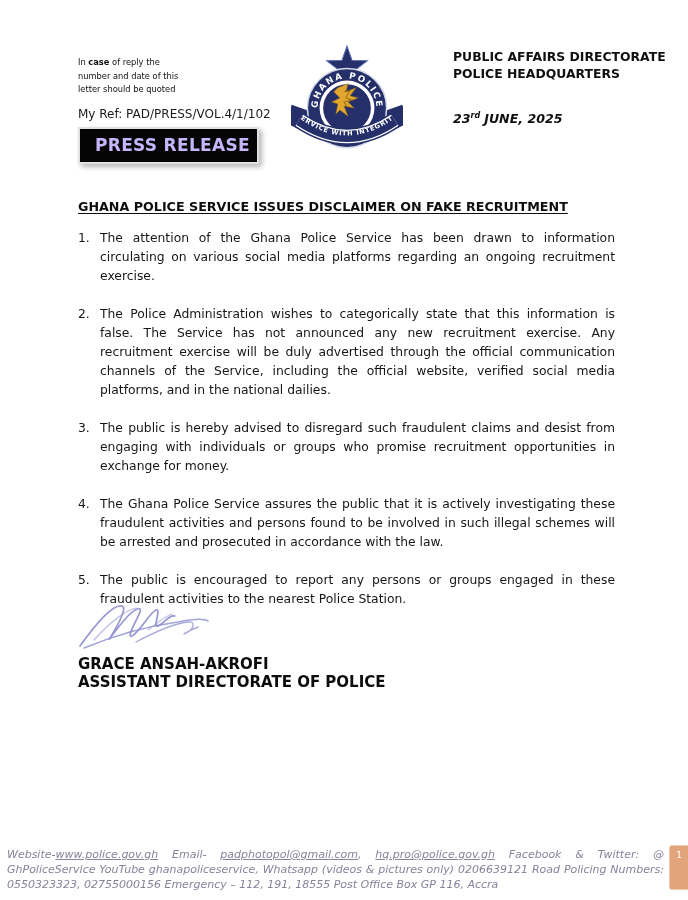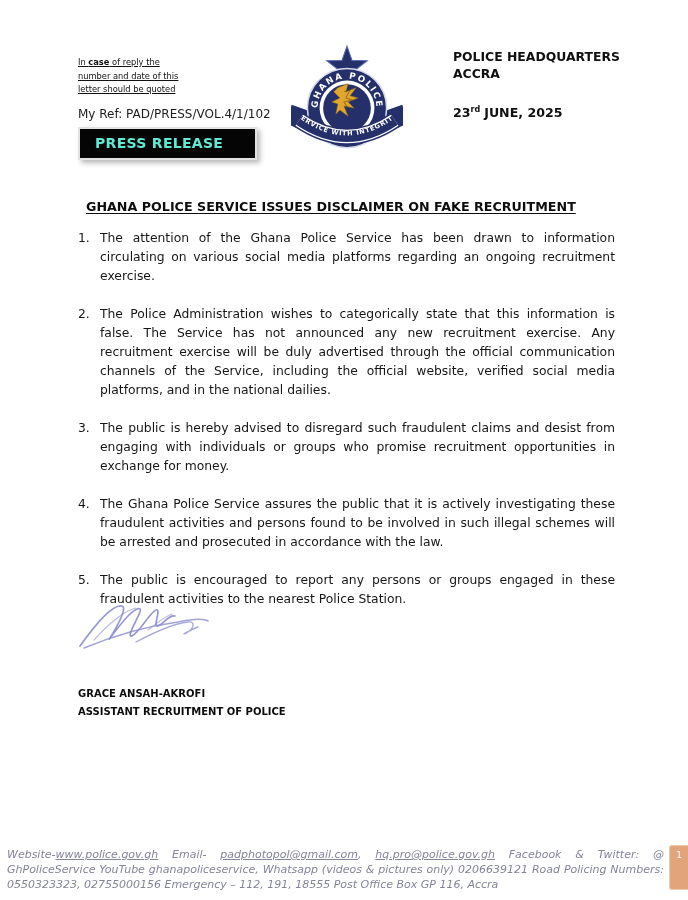--- a/index.html
+++ b/index.html
@@ -2,51 +2,51 @@
 <html><head>
 <meta charset="utf-8">
 <style>
   * { margin:0; padding:0; box-sizing:border-box; }
   html,body { width:688px; height:900px; background:#ffffff; }
   body { font-family:"DejaVu Sans", sans-serif; color:#1a1a1a; position:relative; overflow:hidden; }
   .page { position:absolute; inset:0; background:#ffffff; }
 
   
   .reply-note { position:absolute; left:78px; top:56px; width:118px; font-size:8.3px; line-height:13.5px; color:#111; }
-  .rn-line { display:block; text-decoration:underline; }
+  .rn-line { display:block; }
   .rn-line b { font-weight:bold; }
 
   .my-ref { position:absolute; left:78px; top:107px; font-size:12px; color:#1c1c1c; }
 
-  .press-box { position:absolute; left:78px; top:127px; background:#050505; color:#5eead4;
-    font-weight:bold; font-size:14px; letter-spacing:.3px; padding:6px 32px 7px 15px;
+  .press-box { position:absolute; left:78px; top:127px; background:#050505; color:#c4b5fd;
+    font-weight:bold; font-size:17px; letter-spacing:.3px; padding:6px 7px 7px 15px;
     border:2px solid #e2e2e2; box-shadow:3px 3px 5px rgba(0,0,0,.28); }
 
   
   .logo { position:absolute; left:291px; top:43px; width:112px; height:124px; }
 
   
   .hdr-right { position:absolute; left:453px; top:49px; font-weight:bold; font-size:12.4px; line-height:16.5px; color:#101010; }
-  .hdr-date { margin-top:20px; font-weight:bold; font-size:12.6px; }
+  .hdr-date { margin-top:26px; font-weight:bold; font-size:12.6px;font-style:italic; }
   .hdr-date sup { font-size:8px; vertical-align:super; }
   .hdr-date .rest { margin-left:4px; }
 
   
   .doc-title { position:absolute; left:78px; top:199px; width:540px; font-weight:bold;
-    font-size:12.7px; color:#0d0d0d; text-decoration:underline; text-underline-offset:2px;margin-left:8px; }
+    font-size:12.7px; color:#0d0d0d; text-decoration:underline; text-underline-offset:2px; }
 
   
   .content { position:absolute; left:78px; top:229px; width:537px; font-size:12.35px; line-height:19px; color:#161616; }
   .item { position:relative; padding-left:22px; text-align:justify; margin-bottom:19px; }
   .item .num { position:absolute; left:0; top:0; }
 
   
   .signature { position:absolute; left:74px; top:596px; width:180px; height:58px; }
 
-  .signatory { position:absolute; left:78px; top:656px; font-weight:bold; font-size:10px; line-height:17.5px; color:#0c0c0c;margin-top:29px; }
+  .signatory { position:absolute; left:78px; top:656px; font-weight:bold; font-size:15px; line-height:17.5px; color:#0c0c0c; }
   .signatory div { white-space:nowrap; }
 
   
   .footer { position:absolute; left:7px; top:847px; width:657px; font-style:italic;
     font-size:11px; line-height:15px; color:#84849b; text-align:justify; }
   .flink { text-decoration:underline; }
 
   .page-tab { position:absolute; right:0; top:845px; width:19px; height:45px;
     border-radius:3px 0 0 3px; color:#fff; font-size:9px; font-style:normal;
     text-align:center; padding-top:4px; border:1px solid #eec9ab; border-right:none; }
@@ -104,22 +104,22 @@
       <path d="M 8 76 Q 55 108 102 76" stroke="#25306b" stroke-width="16"></path>
       <path d="M 8 76 Q 55 108 102 76" stroke="#ffffff" stroke-width="13"></path>
       <path d="M 8 76 Q 55 108 102 76" stroke="#25306b" stroke-width="10.5"></path>
     </g>
     <text font-size="6.4" font-weight="bold" fill="#ffffff" letter-spacing="0.8" font-family="DejaVu Sans, sans-serif">
       <textPath href="#arcRibbon" startOffset="50%" text-anchor="middle">SERVICE WITH INTEGRITY</textPath>
     </text>
   </svg>
 
   <div class="hdr-right">
+    <div>PUBLIC AFFAIRS DIRECTORATE</div>
     <div>POLICE HEADQUARTERS</div>
-    <div>ACCRA</div>
     <div class="hdr-date">
       <span>23</span><sup>rd</sup><span class="rest">JUNE, 2025</span>
     </div>
   </div>
 
   <div class="doc-title">GHANA POLICE SERVICE ISSUES DISCLAIMER ON FAKE RECRUITMENT</div>
 
   <div class="content">
     <div class="item">
       <span class="num">1.</span>
@@ -147,21 +147,21 @@
     <g fill="none" stroke="#8c8ccd" stroke-linecap="round">
       <path stroke-width="1.7" opacity="0.9" d="M6 50 C 26 22, 40 8, 48 10 C 54 12, 42 32, 36 42 C 32 48, 46 28, 54 20 C 62 12, 68 10, 66 16 C 62 26, 52 42, 58 40 C 66 36, 76 16, 82 14 C 88 12, 78 32, 84 30 C 90 28, 95 18, 101 20"></path>
       <path stroke-width="1.5" opacity="0.8" d="M10 52 C 44 38, 74 30, 104 26 C 119 23, 129 22, 134 25"></path>
       <path stroke-width="1.4" opacity="0.75" d="M62 46 C 77 38, 97 28, 114 26 C 122 25, 120 33, 112 37 C 106 40, 114 35, 124 31"></path>
       <path stroke-width="1.2" opacity="0.6" d="M20 44 C 36 26, 52 14, 62 12 M74 34 C 84 26, 92 20, 98 18"></path>
     </g>
   </svg>
 
   <div class="signatory">
     <div>GRACE ANSAH-AKROFI</div>
-    <div>ASSISTANT RECRUITMENT OF POLICE</div>
+    <div>ASSISTANT DIRECTORATE OF POLICE</div>
   </div>
 
   <div class="footer">
     <span>Website-</span><span class="flink">www.police.gov.gh</span><span> Email- </span><span class="flink">padphotopol@gmail.com</span><span>, </span><span class="flink">hq.pro@police.gov.gh</span><span> Facebook &amp; Twitter: @ GhPoliceService YouTube ghanapoliceservice, Whatsapp (videos &amp; pictures only) 0206639121 Road Policing Numbers: 0550323323, 02755000156 Emergency – 112, 191, 18555 Post Office Box GP 116, Accra</span>
   </div>
 
   <div class="page-tab" style="background:#e1a47b;">1</div>
 
 </div>
 

